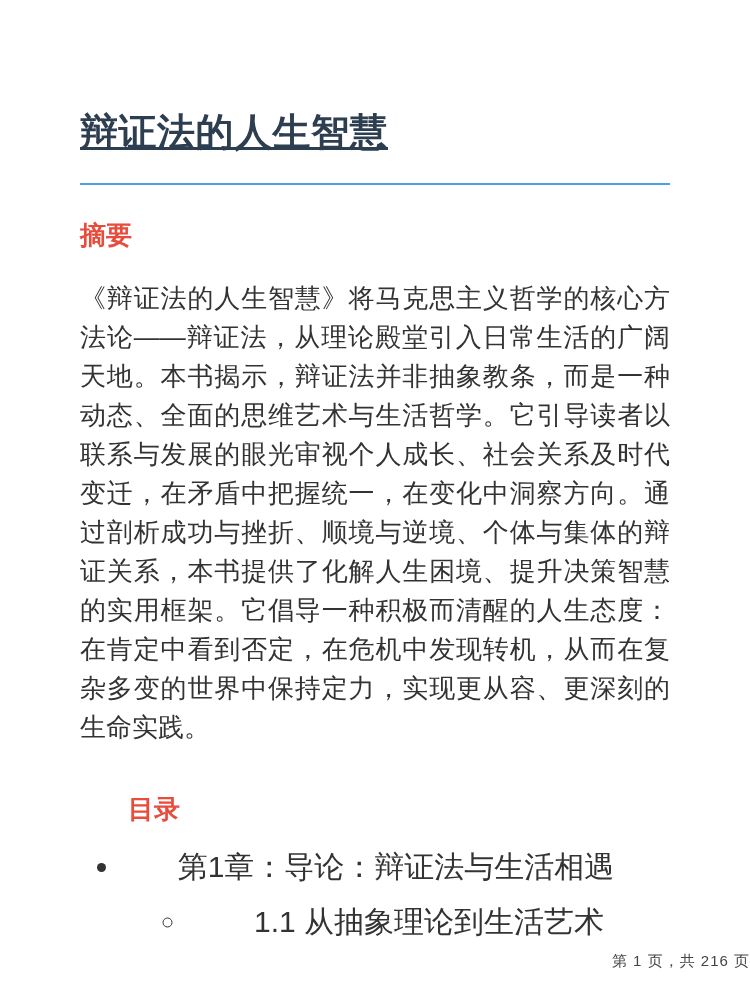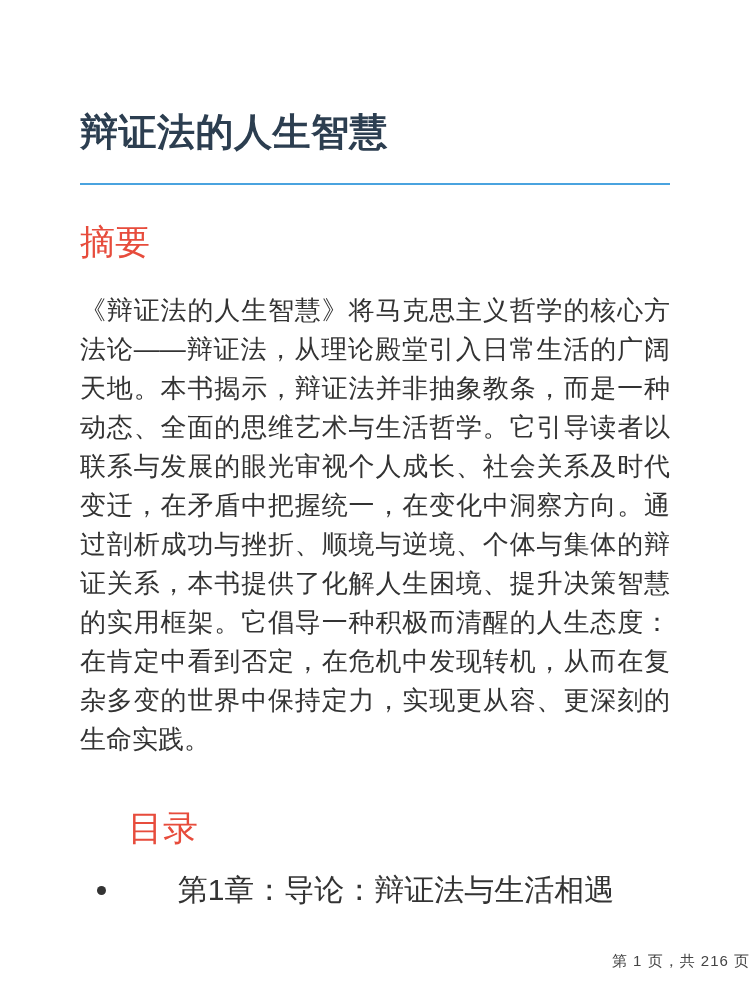--- a/index.html
+++ b/index.html
@@ -20,31 +20,32 @@
   .content {
     padding: 0 80px;
   }
   .doc-title {
     margin: 108px 0 0 0;
     font-size: 38px;
     line-height: 1.3;
     font-weight: bold;
     color: var(--title, #2c3e50);
     letter-spacing: 0.5px;
+    text-decoration: underline;
   }
   .title-divider {
     border: none;
     border-top: 2px solid var(--divider, #4aa3df);
     margin: 26px 0 0 0;
   }
   .section-heading {
     margin: 34px 0 0 0;
-    font-size: 35px;
+    font-size: 26px;
     line-height: 1.3;
-    font-weight: normal;
+    font-weight: bold;
     color: var(--section-heading, #e74c3c);
   }
   .section-heading.toc-heading {
     margin-top: 46px;
     margin-left: 48px;
   }
   .abstract-text {
     margin: 26px 0 0 0;
     font-size: 26px;
     line-height: 39px;
@@ -91,19 +92,24 @@
 
     <h2 class="section-heading">摘要</h2>
 
     <p class="abstract-text">《辩证法的人生智慧》将马克思主义哲学的核心方法论——辩证法，从理论殿堂引入日常生活的广阔天地。本书揭示，辩证法并非抽象教条，而是一种动态、全面的思维艺术与生活哲学。它引导读者以联系与发展的眼光审视个人成长、社会关系及时代变迁，在矛盾中把握统一，在变化中洞察方向。通过剖析成功与挫折、顺境与逆境、个体与集体的辩证关系，本书提供了化解人生困境、提升决策智慧的实用框架。它倡导一种积极而清醒的人生态度：在肯定中看到否定，在危机中发现转机，从而在复杂多变的世界中保持定力，实现更从容、更深刻的生命实践。</p>
 
     <h2 class="section-heading toc-heading">目录</h2>
 
     <ul class="toc-list">
       <li>
         <span>第1章：导论：辩证法与生活相遇</span>
+        <ul class="toc-sublist">
+          <li>
+            <span>1.1 从抽象理论到生活艺术</span>
+          </li>
+        </ul>
       </li>
     </ul>
 
   </div>
 
   <div class="page-footer">第 1 页，共 216 页</div>
 </div>
 
 </body></html>

